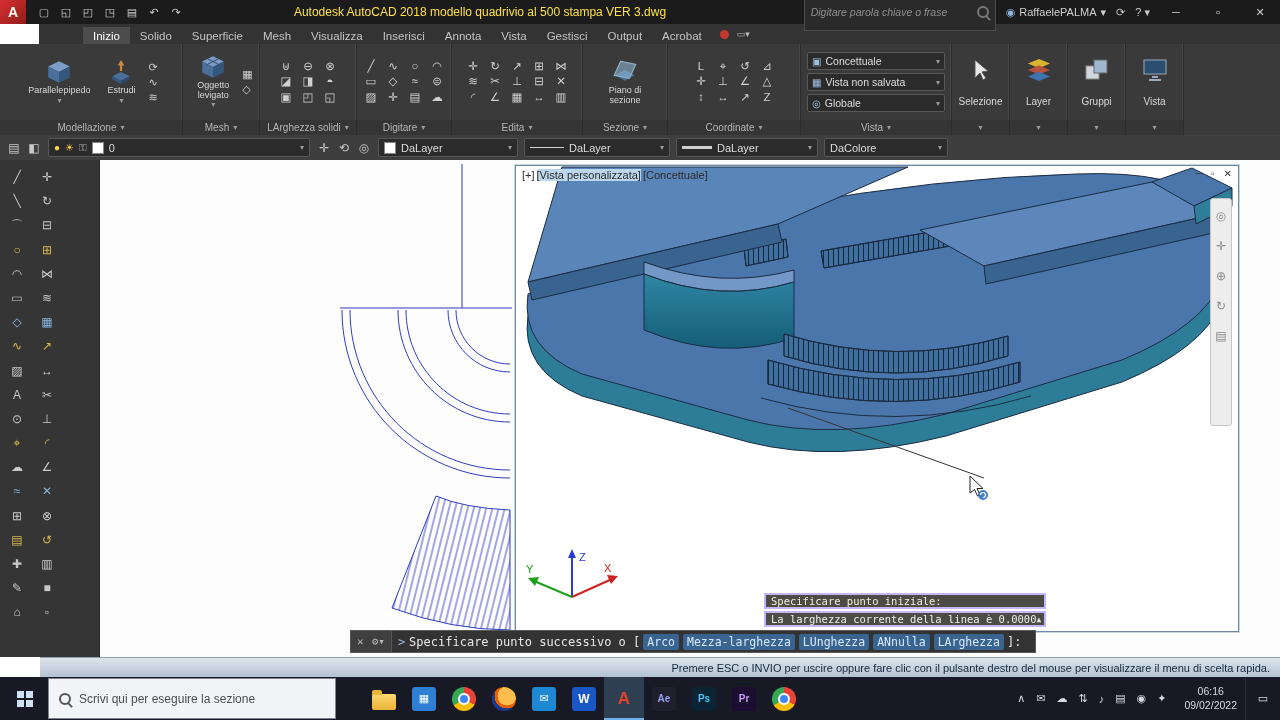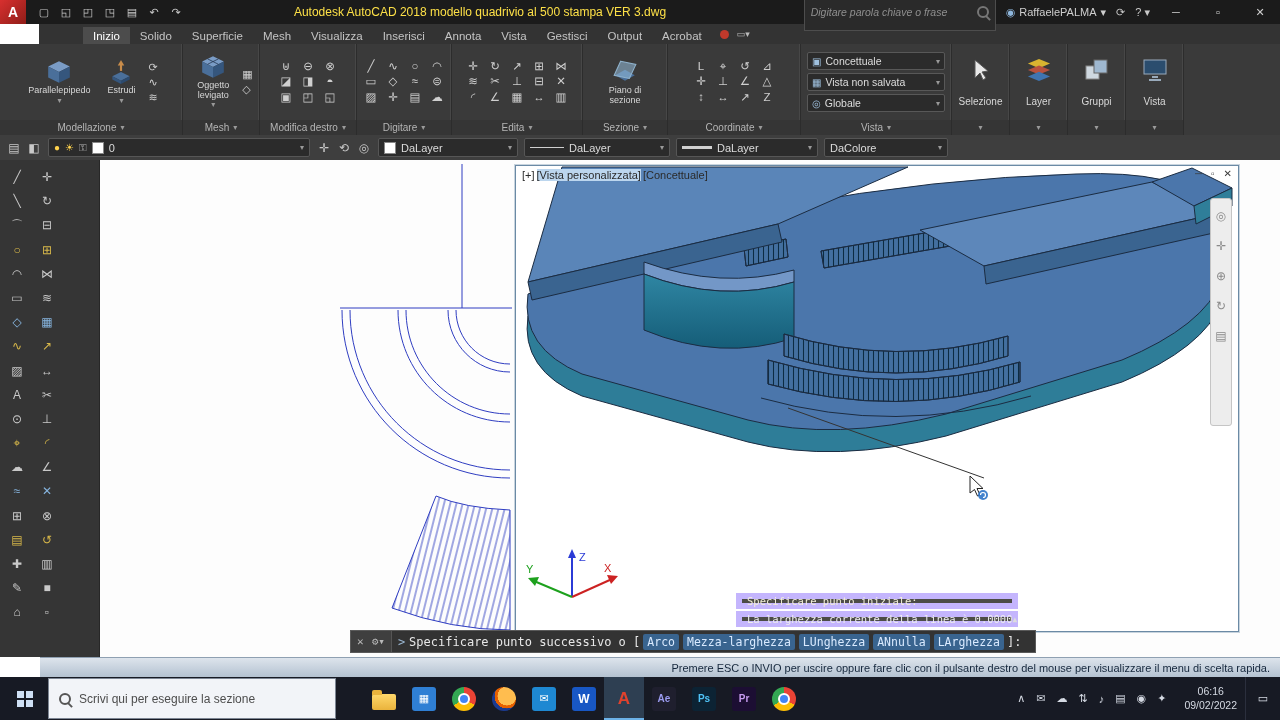--- a/index.html
+++ b/index.html
@@ -88,23 +88,23 @@
     border:1px solid #6b8aa5;box-shadow:0 0 0 1px #c8d4de;}
   .vp-label{position:absolute;top:3px;left:6px;font-size:11px;color:#2a2a2a;display:flex;gap:2px;z-index:4;}
   .vp-label .sel{background:#bcd6ee;}
   .vp-btns{position:absolute;top:2px;right:6px;display:flex;gap:9px;z-index:4;color:#3a3a3a;font-size:10px;}
   .model{position:absolute;left:0;top:0;}
   .vpnav{position:absolute;right:6px;top:32px;width:22px;height:228px;background:#ededed;
     border:1px solid #c5c5c5;border-radius:3px;display:flex;flex-direction:column;align-items:center;
     gap:16px;padding-top:10px;color:#8a8a8a;font-size:12px;box-sizing:border-box;z-index:3;}
   .ucs{position:absolute;left:6px;bottom:8px;z-index:3;}
   .cursor{position:absolute;left:452px;top:310px;z-index:5;}
-  .tip{position:absolute;left:220px;width:282px;height:16px;background:#4c4c46;color:#f3efda;
+  .tip{position:absolute;left:248px;width:282px;height:16px;background:#4c4c46;color:#f3efda;
     font-family:"DejaVu Sans Mono",monospace;font-size:10.5px;display:flex;align-items:center;
-    padding:0 5px;border:6px solid #c4b5fd;box-sizing:border-box;z-index:4;white-space:nowrap;}
+    padding:0 5px;border:2px solid #c4b5fd;box-sizing:border-box;z-index:4;white-space:nowrap;}
   .tip1{top:427px;} .tip2{top:445px;color:#eee;}
   .tip2 .up{margin-left:auto;font-size:8px;color:#ddd;}
 
   
   .cmdbar{position:absolute;left:250px;top:470px;width:686px;height:23px;background:#333;
     border:1px solid #5a5a5a;display:flex;align-items:center;
     font-family:"DejaVu Sans Mono",monospace;font-size:12px;color:#e8e8e8;box-sizing:border-box;z-index:6;}
   .cmdicons{background:#3f3f3f;height:100%;display:flex;align-items:center;padding:0 6px;gap:8px;
     border-right:1px solid #555;color:#b9b9b9;font-size:11px;}
   .cmdprompt{color:#9ab7d2;padding:0 4px 0 6px;}
@@ -278,21 +278,21 @@
             <span class="gicon">⊗</span>
             <span class="gicon">◪</span>
             <span class="gicon">◨</span>
             <span class="gicon">◓</span>
             <span class="gicon">▣</span>
             <span class="gicon">◰</span>
             <span class="gicon">◱</span>
           </div>
       </div>
       <div class="pname">
-        <span>Modifica destro</span>
+        <span>LArghezza solidi</span>
           <span class="pn-arrow">▾</span>
       </div>
     </div>
 
     <div class="panel" style="width:94px">
       <div class="pcontent">
         <div class="grid3" style="grid-template-columns:repeat(4,15px)">
 
         <span class="gicon">╱</span>
             <span class="gicon">∿</span>

